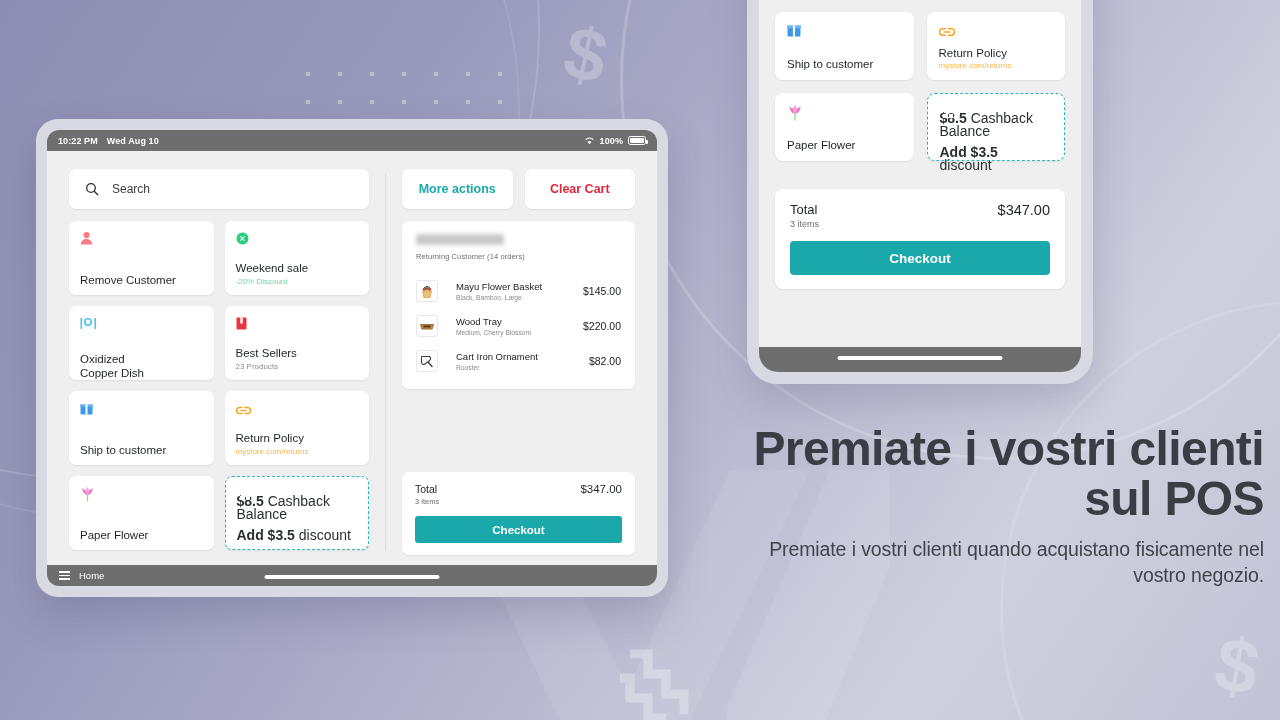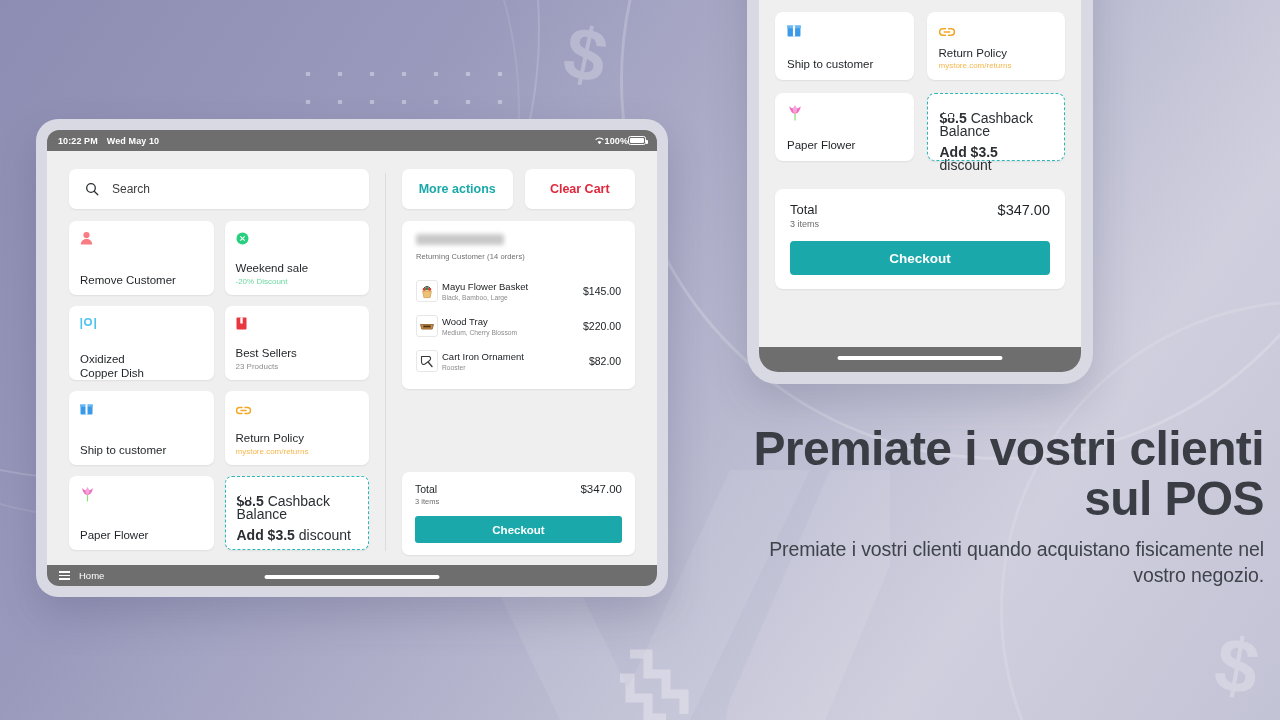--- a/index.html
+++ b/index.html
@@ -68,21 +68,21 @@
     overflow: hidden;
     display: flex; flex-direction: column;
   }
   .statusbar {
     height: 21px; background: #6e6e6e; color: #fff;
     display: flex; align-items: center; justify-content: space-between;
     padding: 0 11px; font-size: 9px; font-weight: 600;
     letter-spacing: .1px; flex: 0 0 auto;
   }
   .statusbar .left { display: flex; gap: 9px; }
-  .statusbar .right { display: flex; align-items: center; }
+  .statusbar .right { display: flex; align-items: center; gap: 5px; }
   .batt {
     width: 18px; height: 9px; border: 1.2px solid #fff; border-radius: 2.4px;
     position: relative; display: inline-block;
   }
   .batt::before {
     content: ""; position: absolute; left: 1px; top: 1px; bottom: 1px; right: 1px;
     background: #fff; border-radius: 1px;
   }
   .batt::after {
     content: ""; position: absolute; right: -3px; top: 2.5px;
@@ -161,21 +161,21 @@
     padding: 13px 14px 10px 14px;
     box-shadow: 0 1px 2px rgba(0,0,0,0.07);
   }
   .cust-name {
     height: 11px; width: 88px; border-radius: 2px;
     background: #c9c9c9; filter: blur(2.2px); margin-bottom: 7px;
   }
   .cust-sub { font-size: 7.5px; color: #6d6d6d; letter-spacing: .1px; }
   .line-items { margin-top: 13px; }
   .li {
-    display: flex; align-items: center; gap: 4px;
+    display: flex; align-items: center; gap: 18px;
     padding: 6px 0 7px 0;
   }
   .li-thumb {
     width: 22px; height: 22px; border-radius: 3px; border: 1px solid #e7e7e7;
     display: flex; align-items: center; justify-content: center;
     font-size: 13px; line-height: 1; flex: 0 0 auto;
   }
   .li-text { flex: 1; min-width: 0; }
   .li-name { font-size: 9.5px; color: #202326; line-height: 12px; }
   .li-var { font-size: 6.7px; color: #8b8b8b; margin-top: 1px; }
@@ -281,21 +281,21 @@
     <path d="M10 14 L28 14 L28 34 L46 34 L46 54 L64 54 L64 74" stroke="rgba(255,255,255,0.55)" stroke-width="9" fill="none" stroke-linejoin="miter"></path>
     <path d="M-8 38 L10 38 L10 58 L28 58 L28 78 L46 78" stroke="rgba(255,255,255,0.55)" stroke-width="9" fill="none" stroke-linejoin="miter"></path>
   </svg>
 
   <div id="tablet">
     <div id="tablet-screen">
 
       <div class="statusbar">
         <div class="left">
           <span>10:22 PM</span>
-          <span>Wed May 10</span>
+          <span>Wed Aug 10</span>
         </div>
         <div class="right">
           <svg width="11" height="9" viewBox="0 0 11 9">
             <path d="M5.5 8.2 L3.6 5.9 A3 3 0 0 1 7.4 5.9 Z" fill="#fff"></path>
             <path d="M1.6 3.6 A6 6 0 0 1 9.4 3.6" stroke="#fff" stroke-width="1.2" fill="none"></path>
           </svg>
           <span>100%</span>
           <span class="batt"></span>
         </div>
       </div>

